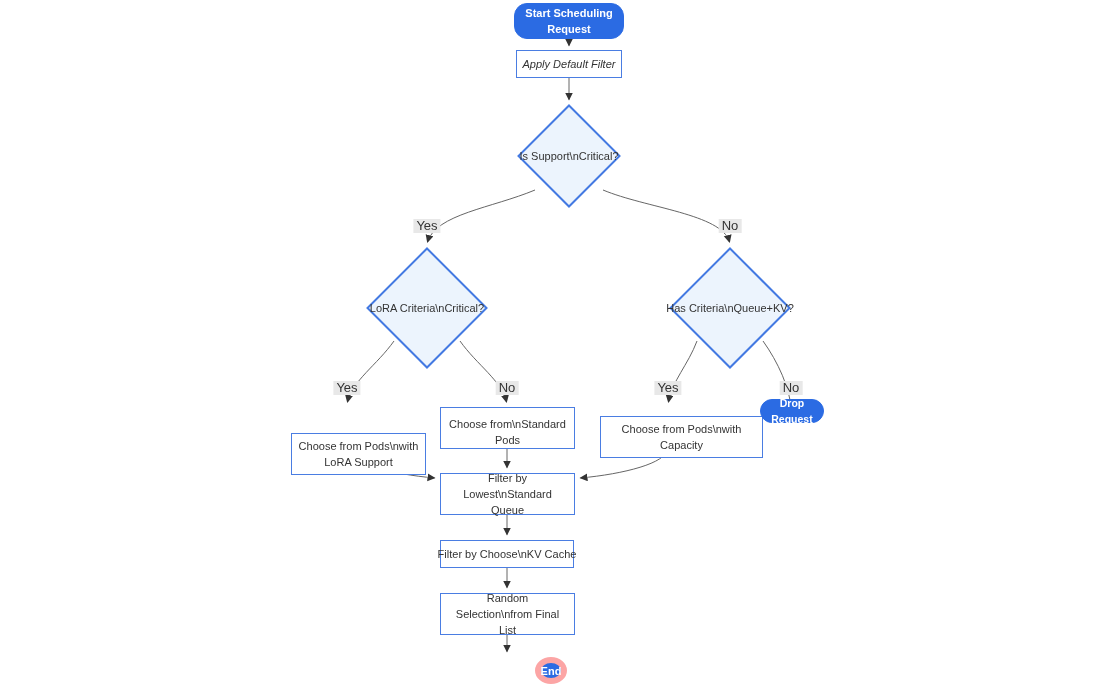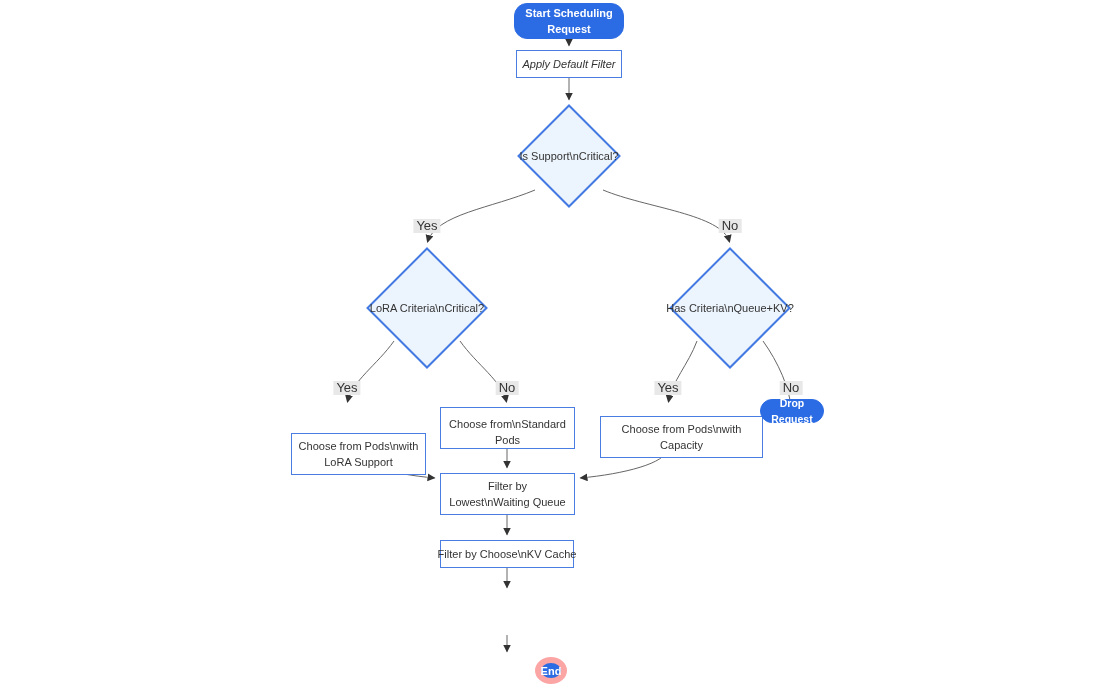--- a/index.html
+++ b/index.html
@@ -98,27 +98,30 @@
 
   <div class="node proc" style="left:600px;top:416px;width:163px;height:42px;padding:0 6px;">
     <span class="label">Choose from Pods\nwith Capacity</span>
   </div>
 
   <div class="node pill" style="left:760px;top:399px;width:64px;height:24px;">
     <span class="label" style="font-size:10.5px;">Drop Request</span>
   </div>
 
   <div class="node proc" style="left:440px;top:473px;width:135px;height:42px;padding:0 6px;">
-    <span class="label">Filter by Lowest\nWaiting Queue</span>
+    <span class="label">Filter by Lowest\nStandard Queue</span>
   </div>
 
   <div class="node proc" style="left:440px;top:540px;width:134px;height:28px;padding:0 2px;">
     <span class="label" style="white-space:nowrap;">Filter by Choose\nKV Cache</span>
   </div>
 
+  <div class="node proc" style="left:440px;top:593px;width:135px;height:42px;padding:0 6px;">
+    <span class="label">Random Selection\nfrom Final List</span>
+  </div>
 
   <div class="node circle" style="left:491px;top:657px;width:32px;height:27px;">
     <span class="label">End</span>
   </div>
 
   <span class="edge-label" style="left:427px;top:226px;">Yes</span>
   <span class="edge-label" style="left:730px;top:226px;">No</span>
   <span class="edge-label" style="left:347px;top:388px;">Yes</span>
   <span class="edge-label" style="left:507px;top:388px;">No</span>
   <span class="edge-label" style="left:668px;top:388px;">Yes</span>

